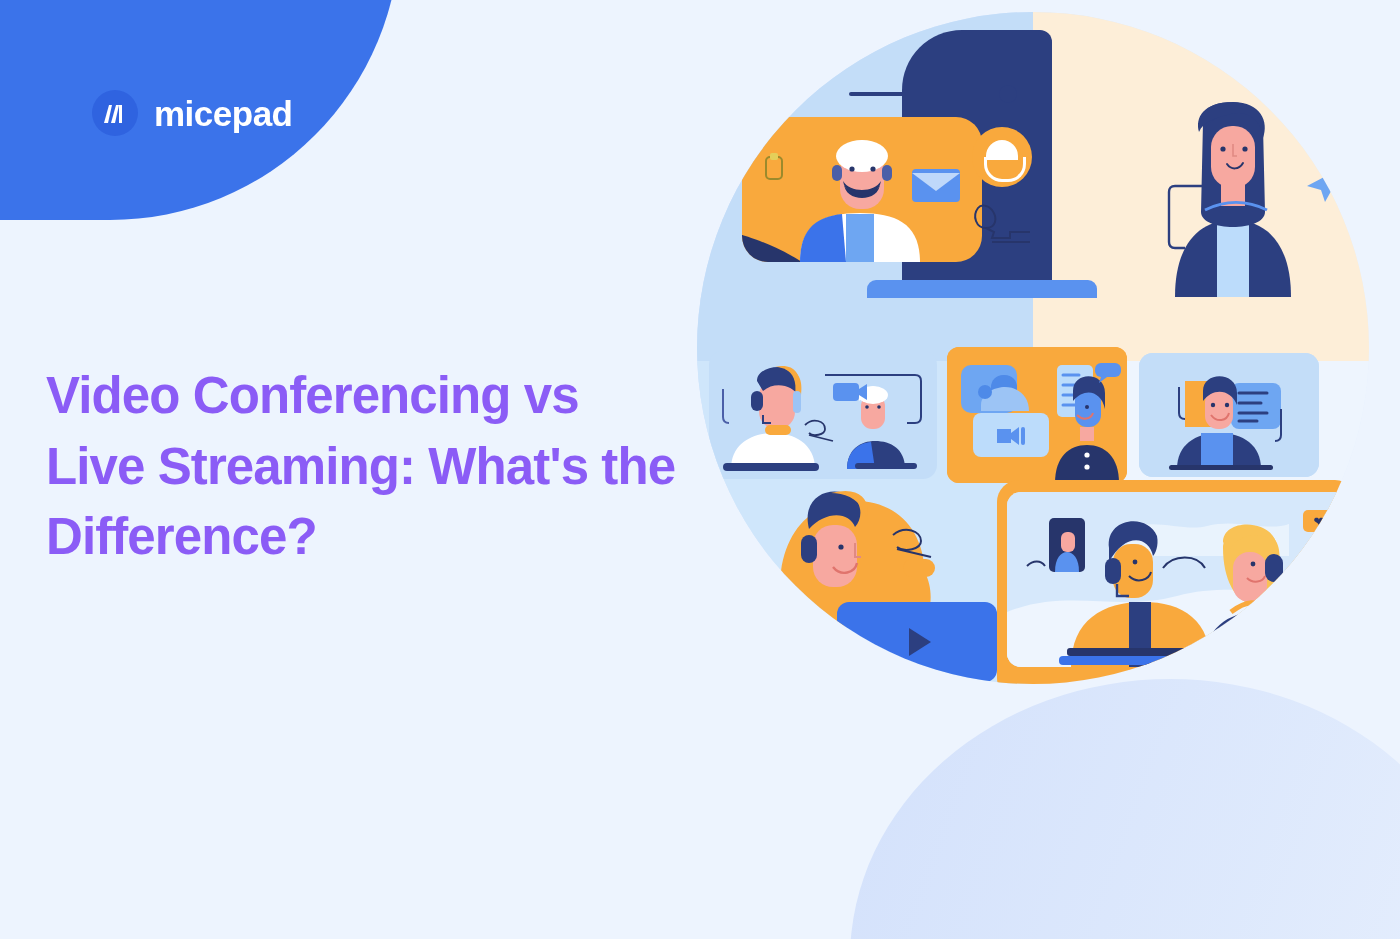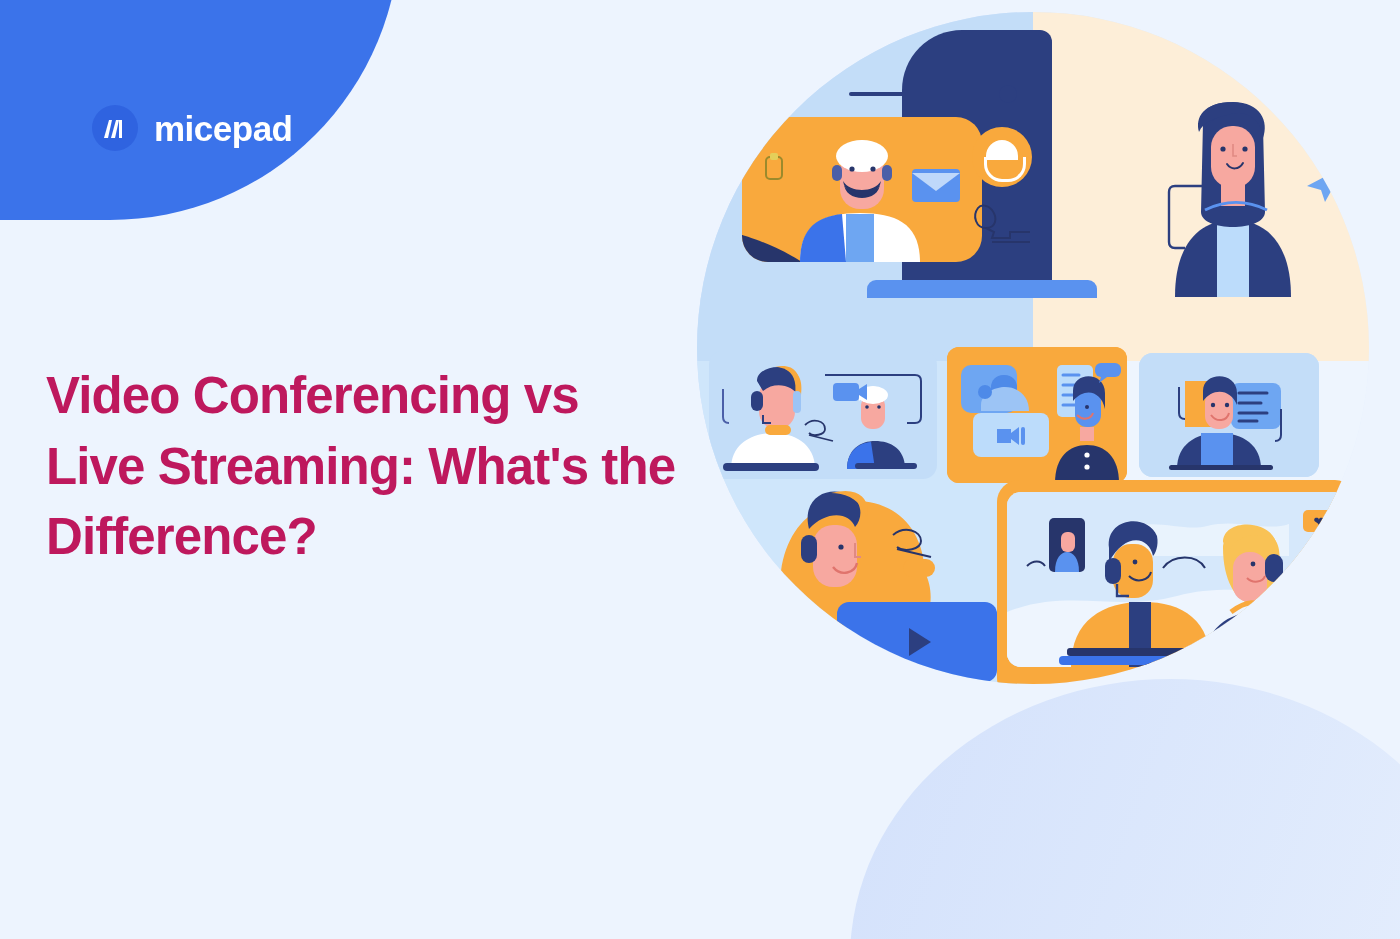--- a/index.html
+++ b/index.html
@@ -25,33 +25,33 @@
     background:linear-gradient(110deg,#cfdefb 0%,#dbe7fc 55%,#e7effd 100%);
     opacity:.85;
   }
   .circle-bg{
     position:absolute;left:697px;top:12px;
     width:672px;height:672px;border-radius:50%;
     background:linear-gradient(115deg,#c7dbfb 0%,#dceafd 45%,#e9f1fe 100%);
   }
 
   
-  .logo{position:absolute;left:92px;top:90px;display:flex;align-items:center;gap:16px;margin-top:15px;}
+  .logo{position:absolute;left:92px;top:90px;display:flex;align-items:center;gap:16px;}
   .logo-mark{
     width:46px;height:46px;border-radius:50%;
     background:#2f63e0;display:flex;align-items:center;justify-content:center;
   }
   .logo-text{
     color:#ffffff;font-size:35px;font-weight:700;letter-spacing:-0.5px;line-height:1;
   }
 
   
   .headline{
     position:absolute;left:46px;top:327px;width:640px;
-    font-size:51px;line-height:1.38;font-weight:700;color:#be185d;
+    font-size:51px;line-height:1.38;font-weight:700;color:#8b5cf6;
     letter-spacing:-0.9px;
   }
 
   
   .illus{
     position:absolute;left:697px;top:12px;
     width:672px;height:672px;border-radius:50%;
     overflow:hidden;
   }
   .illus-inner{position:absolute;inset:0;}

